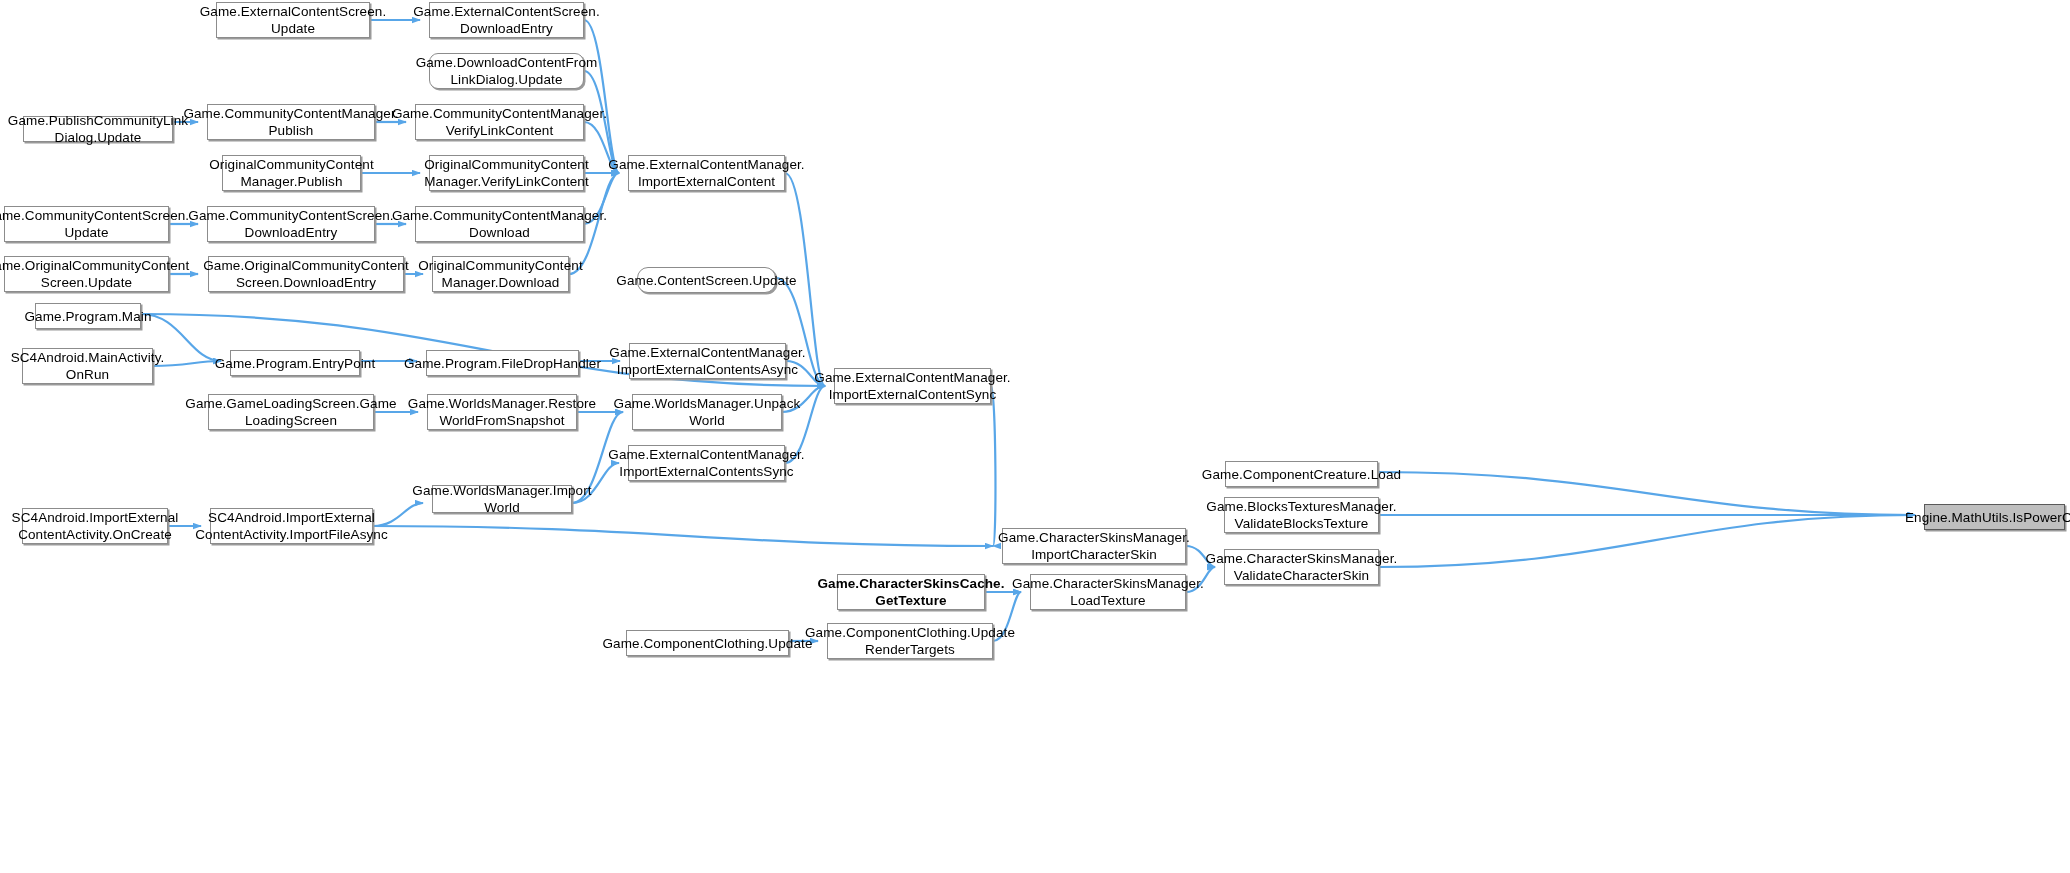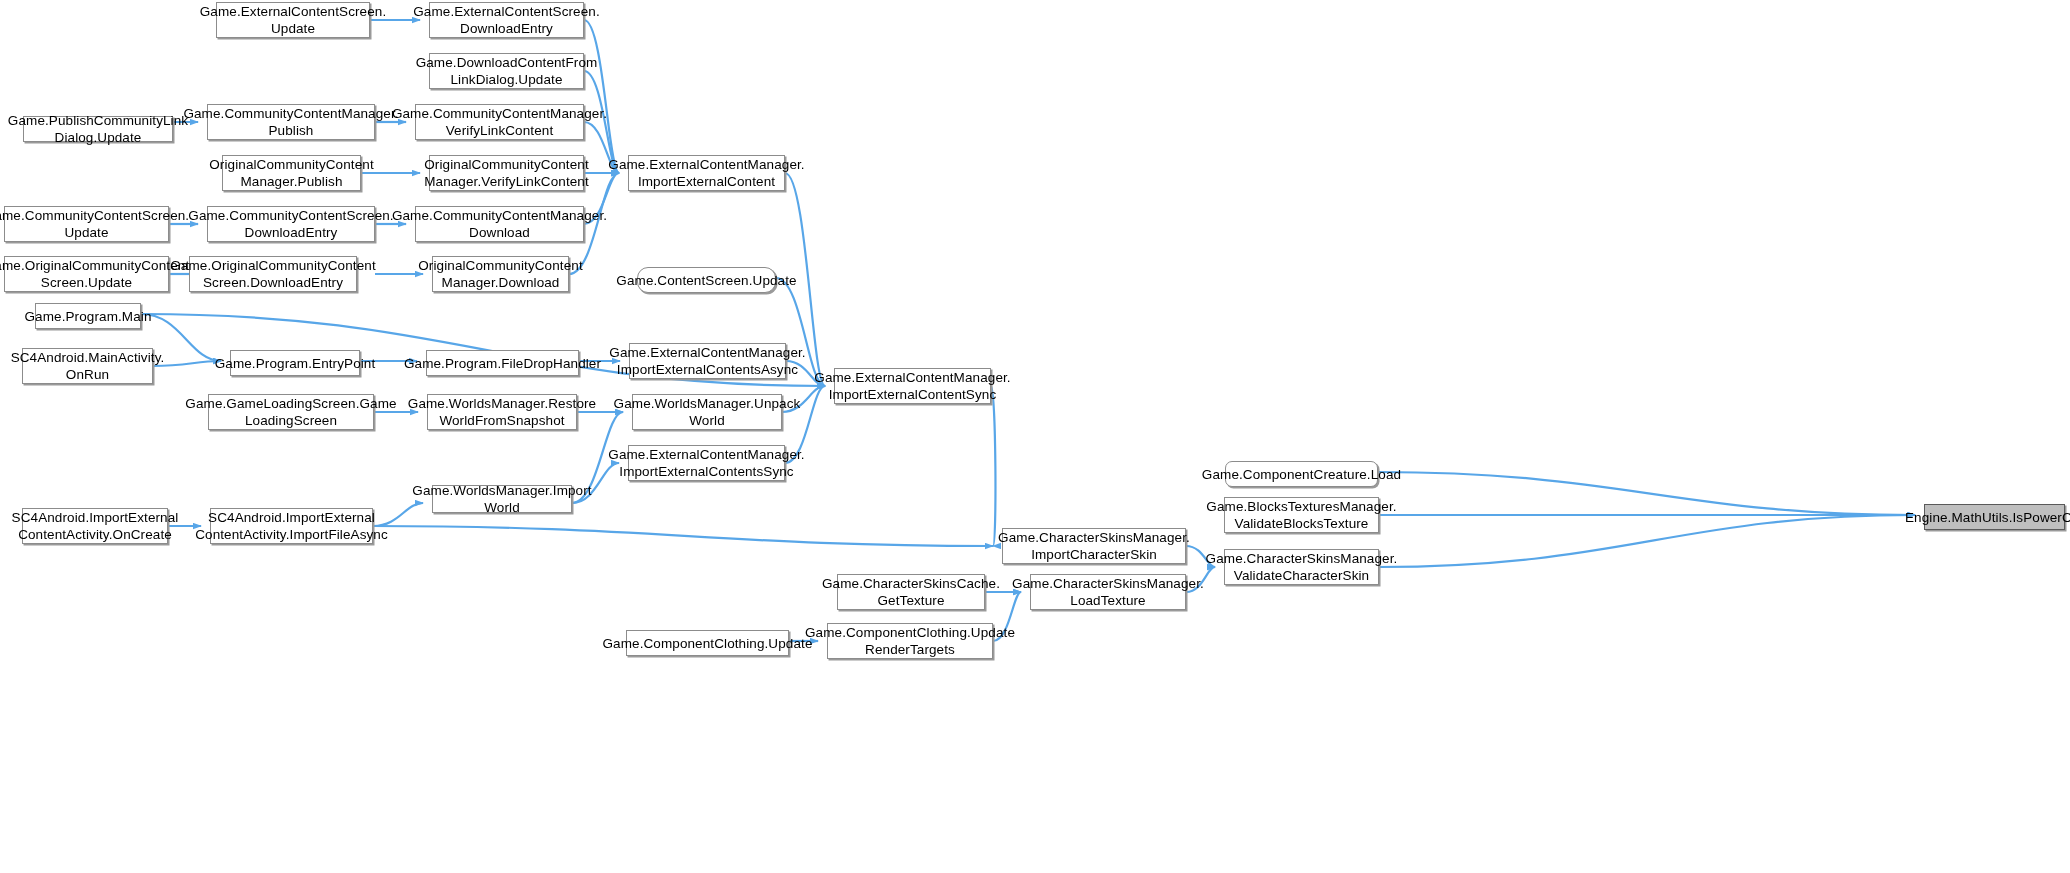--- a/index.html
+++ b/index.html
@@ -95,21 +95,21 @@
       <path d="M789,641 L818,641" fill="none" stroke="#58a6e8" stroke-width="2.2" marker-end="url(#ah)"></path>
       <path d="M993,641 C1009.65,641 1013.35,592 1021,592" fill="none" stroke="#58a6e8" stroke-width="2.2" marker-end="url(#ah)"></path>
       <path d="M1378,472 C1623.7,472 1678.3,515 1915,515" fill="none" stroke="#58a6e8" stroke-width="2.2" marker-end="url(#ah)"></path>
       <path d="M1379,515 L1915,515" fill="none" stroke="#58a6e8" stroke-width="2.2" marker-end="url(#ah)"></path>
       <path d="M1379,567 C1624.25,567 1678.75,515 1915,515" fill="none" stroke="#58a6e8" stroke-width="2.2" marker-end="url(#ah)"></path>
     </svg>
 <div class="node" style="left: 216px; top: 2px; width: 154px; height: 36px;">Game.ExternalContentScreen.
 Update</div>
     <div class="node" style="left: 429px; top: 2px; width: 155px; height: 36px;">Game.ExternalContentScreen.
 DownloadEntry</div>
-    <div class="node" style="left: 429px; top: 53px; width: 155px; height: 36px;">Game.DownloadContentFrom
+    <div class="node" style="left: 429px; top: 53px; width: 155px; height: 36px; border-radius: 9px;">Game.DownloadContentFrom
 LinkDialog.Update</div>
     <div class="node" style="left: 12px; top: 116px; width: 150px; height: 26px; margin-left: 11px;">Game.PublishCommunityLink
 Dialog.Update</div>
     <div class="node" style="left: 207px; top: 104px; width: 168px; height: 36px;">Game.CommunityContentManager.
 Publish</div>
     <div class="node" style="left: 415px; top: 104px; width: 169px; height: 36px;">Game.CommunityContentManager.
 VerifyLinkContent</div>
     <div class="node" style="left: 222px; top: 155px; width: 139px; height: 36px;">OriginalCommunityContent
 Manager.Publish</div>
     <div class="node" style="left: 429px; top: 155px; width: 155px; height: 36px;">OriginalCommunityContent
@@ -117,21 +117,21 @@
     <div class="node" style="left: 628px; top: 155px; width: 157px; height: 36px;">Game.ExternalContentManager.
 ImportExternalContent</div>
     <div class="node" style="left: 4px; top: 206px; width: 165px; height: 36px;">Game.CommunityContentScreen.
 Update</div>
     <div class="node" style="left: 207px; top: 206px; width: 168px; height: 36px;">Game.CommunityContentScreen.
 DownloadEntry</div>
     <div class="node" style="left: 415px; top: 206px; width: 169px; height: 36px;">Game.CommunityContentManager.
 Download</div>
     <div class="node" style="left: 4px; top: 256px; width: 165px; height: 36px;">Game.OriginalCommunityContent
 Screen.Update</div>
-    <div class="node" style="left: 189px; top: 256px; width: 168px; height: 36px;">Game.OriginalCommunityContent
+    <div class="node" style="left: 208px; top: 256px; width: 196px; height: 36px;">Game.OriginalCommunityContent
 Screen.DownloadEntry</div>
     <div class="node" style="left: 432px; top: 256px; width: 137px; height: 36px;">OriginalCommunityContent
 Manager.Download</div>
     <div class="node" style="left: 637px; top: 267px; width: 139px; height: 22px; border-radius: 11px;">Game.ContentScreen.Update</div>
     <div class="node" style="left: 35px; top: 303px; width: 106px; height: 22px;">Game.Program.Main</div>
     <div class="node" style="left: 22px; top: 348px; width: 131px; height: 36px; text-align: center;">SC4Android.MainActivity.
 OnRun</div>
     <div class="node" style="left: 230px; top: 350px; width: 130px; height: 22px;">Game.Program.EntryPoint</div>
     <div class="node" style="left: 426px; top: 350px; width: 153px; height: 22px;">Game.Program.FileDropHandler</div>
     <div class="node" style="left: 629px; top: 343px; width: 157px; height: 36px;">Game.ExternalContentManager.
@@ -139,34 +139,34 @@
     <div class="node" style="left: 834px; top: 368px; width: 157px; height: 36px;">Game.ExternalContentManager.
 ImportExternalContentSync</div>
     <div class="node" style="left: 208px; top: 394px; width: 166px; height: 36px;">Game.GameLoadingScreen.Game
 LoadingScreen</div>
     <div class="node" style="left: 427px; top: 394px; width: 150px; height: 36px;">Game.WorldsManager.Restore
 WorldFromSnapshot</div>
     <div class="node" style="left: 632px; top: 394px; width: 150px; height: 36px;">Game.WorldsManager.Unpack
 World</div>
     <div class="node" style="left: 628px; top: 445px; width: 157px; height: 36px;">Game.ExternalContentManager.
 ImportExternalContentsSync</div>
-    <div class="node" style="left: 1225px; top: 461px; width: 153px; height: 22px; border-radius: 7px;">Game.ComponentCreature.Load</div>
+    <div class="node" style="left: 1225px; top: 461px; width: 153px; height: 22px;">Game.ComponentCreature.Load</div>
     <div class="node" style="left: 432px; top: 485px; width: 140px; height: 28px;">Game.WorldsManager.Import
 World</div>
     <div class="node" style="left: 1224px; top: 497px; width: 155px; height: 36px;">Game.BlocksTexturesManager.
 ValidateBlocksTexture</div>
     <div class="node current" style="left: 1924px; top: 504px; width: 141px; height: 22px;">Engine.MathUtils.IsPowerOf2</div>
     <div class="node" style="left: 22px; top: 508px; width: 146px; height: 36px;">SC4Android.ImportExternal
 ContentActivity.OnCreate</div>
     <div class="node" style="left: 210px; top: 508px; width: 163px; height: 36px;">SC4Android.ImportExternal
 ContentActivity.ImportFileAsync</div>
     <div class="node" style="left: 1002px; top: 528px; width: 184px; height: 36px;">Game.CharacterSkinsManager.
 ImportCharacterSkin</div>
     <div class="node" style="left: 1224px; top: 549px; width: 155px; height: 36px;">Game.CharacterSkinsManager.
 ValidateCharacterSkin</div>
-    <div class="node" style="left: 837px; top: 574px; width: 148px; height: 36px;">Game.CharacterSkinsCache.
+    <div class="node" style="left: 837px; top: 574px; width: 148px; height: 36px; font-weight: bold;">Game.CharacterSkinsCache.
 GetTexture</div>
     <div class="node" style="left: 1030px; top: 574px; width: 156px; height: 36px;">Game.CharacterSkinsManager.
 LoadTexture</div>
     <div class="node" style="left: 626px; top: 630px; width: 163px; height: 22px;">Game.ComponentClothing.Update</div>
     <div class="node" style="left: 827px; top: 623px; width: 166px; height: 36px;">Game.ComponentClothing.Update
 RenderTargets</div>
   </div>
 
 </body></html>

